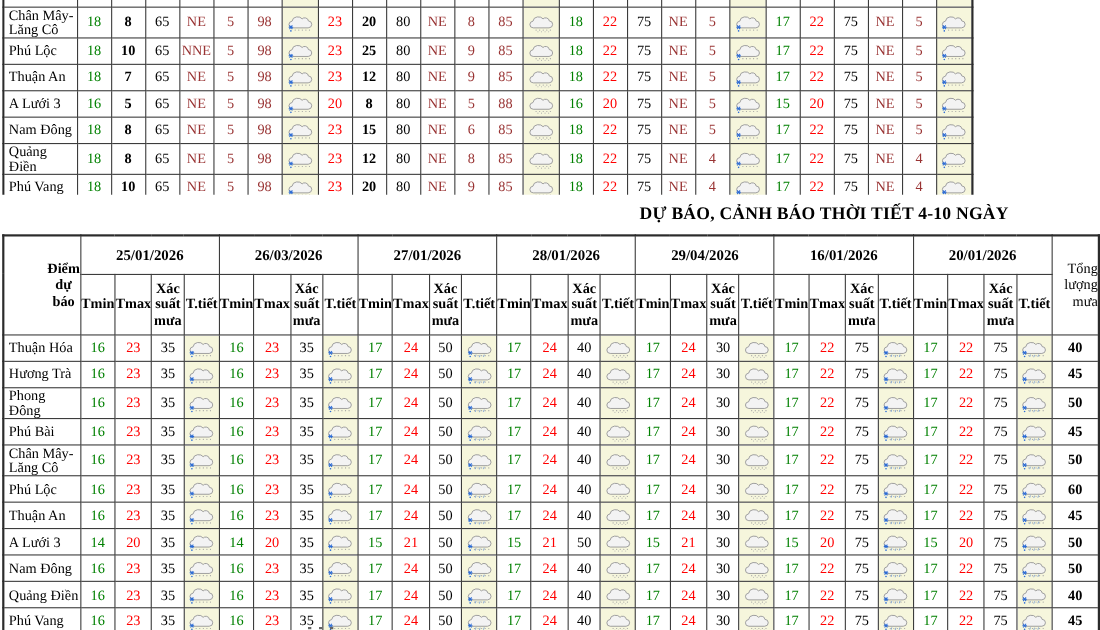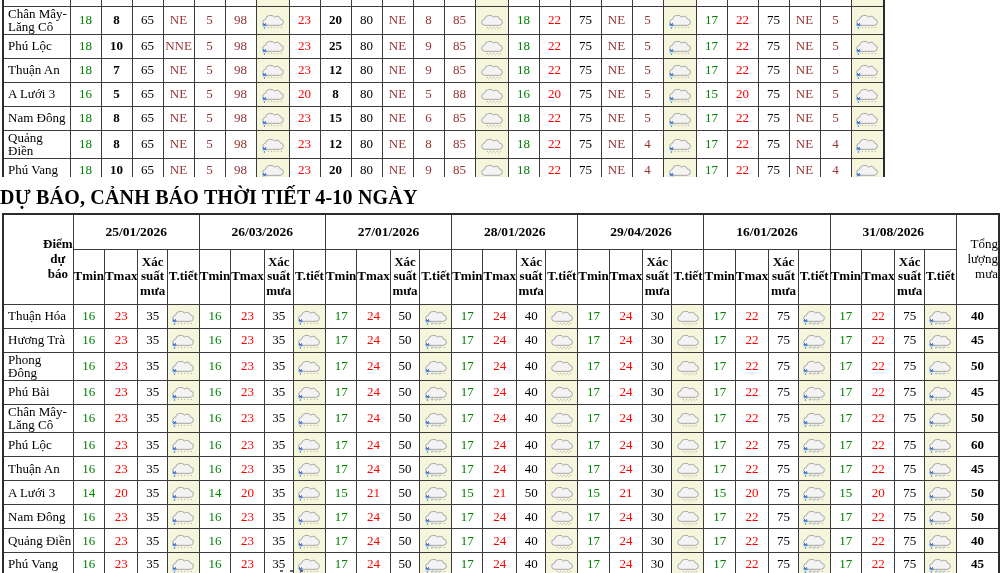--- a/index.html
+++ b/index.html
@@ -24,21 +24,21 @@
   td.green { color: var(--green, #008000); }
   td.red { color: var(--red, #ff0000); }
   td.black { color: #000; }
   td.boldblack { color: #000; font-weight: bold; }
   td.maroon { color: var(--maroon, #993333); }
   td.iconcell { background: var(--iconbg, #f6f6dc); }
   td.iconcell svg { display: block; margin: 0 auto; }
   
   .title {
     position: absolute; top: 186px; left: 0; width: 917px;
-    text-align: left; font-size: 20px; font-weight: bold; color: #000;
+    text-align: right; font-size: 16px; font-weight: bold; color: #000;
     letter-spacing: 0.2px;
   }
   
   .bottom-wrap { position: absolute; top: 213px; left: 2px; }
   .bottom thead tr.dates-row { height: 35px; }
   .bottom thead tr.subs-row { height: 55px; }
   .bottom tbody tr { height: 24px; }
   .bottom tbody tr.tall { height: 28px; }
   .bottom th { font-weight: bold; font-size: 13px; line-height: 1.12; }
   .bottom th.dateh { font-size: 13.5px; }
@@ -835,21 +835,21 @@
         </colgroup>
         <thead>
           <tr class="dates-row">
             <th class="corner" rowspan="2">Điểm dự báo</th>
             <th class="dateh" colspan="4">25/01/2026</th>
             <th class="dateh" colspan="4">26/03/2026</th>
             <th class="dateh" colspan="4">27/01/2026</th>
             <th class="dateh" colspan="4">28/01/2026</th>
             <th class="dateh" colspan="4">29/04/2026</th>
             <th class="dateh" colspan="4">16/01/2026</th>
-            <th class="dateh" colspan="4">31/08/2026</th>
+            <th class="dateh" colspan="4">20/01/2026</th>
             <th class="totalh" rowspan="2">Tổng lượng mưa</th>
           </tr>
           <tr class="subs-row">
             <th>Tmin</th>
             <th>Tmax</th>
             <th>Xác suất mưa</th>
             <th>T.tiết</th>
             <th>Tmin</th>
             <th>Tmax</th>
             <th>Xác suất mưa</th>

